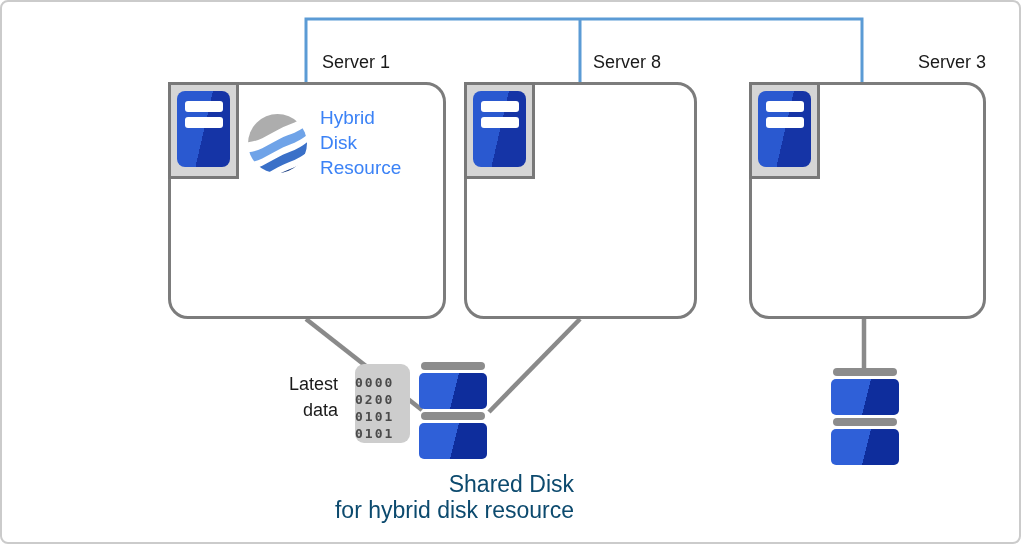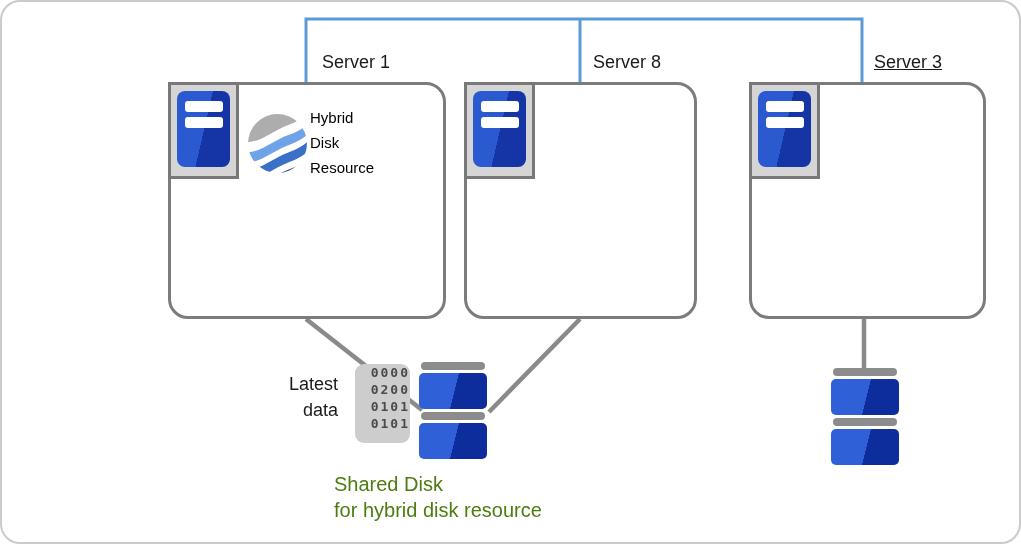--- a/index.html
+++ b/index.html
@@ -2,21 +2,21 @@
 <html><head>
 <meta charset="utf-8">
 <style>
   * { margin: 0; padding: 0; box-sizing: border-box; }
   html, body { background: #ffffff; font-family: "Liberation Sans", sans-serif; }
   .canvas {
     position: relative;
     width: 1021px; height: 544px;
     background: #ffffff;
     border: 2px solid #cbcbcb;
-    border-radius: 20px;
+    border-radius: 8px;
     overflow: hidden;
   }
   
   .lines { position: absolute; left: 0; top: 0; z-index: 1; }
 
   
   .group-box {
     position: absolute;
     top: 80px; height: 237px;
     background: #ffffff;
@@ -27,21 +27,21 @@
   .box1 { left: 166px; width: 278px; }
   .box2 { left: 462px; width: 233px; }
   .box3 { left: 747px; width: 237px; }
 
   
   .server-label {
     position: absolute; top: 50px;
     font-size: 18px; color: #1a1a1a;
     z-index: 5; white-space: nowrap;
   }
-  .sl1 { left: 320px; } .sl2 { left: 591px; } .sl3 { left: 872px; text-decoration: underline; }
+  .sl1 { left: 320px; } .sl2 { left: 591px; } .sl3 { left: 916px; }
 
   
   .server-icon {
     position: absolute; top: 80px;
     width: 71px; height: 97px;
     background: #d5d5d5;
     border: 3px solid #787878;
     z-index: 4;
   }
   .si1 { left: 166px; } .si2 { left: 462px; } .si3 { left: 747px; }
@@ -54,45 +54,45 @@
     position: absolute; left: 8px; width: 38px; height: 11px;
     background: #ffffff; border-radius: 3px;
   }
   .bar1 { top: 10px; } .bar2 { top: 26px; }
 
   
   .globe { position: absolute; left: 245px; top: 111px; z-index: 4; }
 
   
   .hybrid-text {
-    position: absolute; left: 308px; top: 103px;
-    font-size: 15px; line-height: 25px; color: #000000;
+    position: absolute; left: 318px; top: 103px;
+    font-size: 19px; line-height: 25px; color: #3b82f6;
     white-space: pre-line; z-index: 5;
   }
   .latest-text {
     position: absolute; left: 248px; top: 369px; width: 88px;
     font-size: 18px; line-height: 26px; color: #1a1a1a;
     text-align: right; white-space: pre-line; z-index: 5;
   }
   .caption {
     position: absolute; top: 469px; width: 240px;
-    font-size: 20px; line-height: 26px; color: #4d7c0f;
-    text-align: left; white-space: pre-line; z-index: 5;
+    font-size: 23px; line-height: 26px; color: #0c4a6e;
+    text-align: right; white-space: pre-line; z-index: 5;
   }
   .cap-shared { left: 332px; }
   .cap-hybrid { left: 744px; }
 
   
   .binary-card {
     position: absolute; left: 353px; top: 362px;
     width: 55px; height: 79px;
     background: #cdcdcd; border-radius: 9px;
     z-index: 3;
-    padding-top: 0;
-    text-align: right;
+    padding-top: 10px;
+    text-align: left;
   }
   .binary-row {
     display: block;
     font-family: "DejaVu Sans Mono", monospace;
     font-weight: bold; font-size: 13px; line-height: 17px;
     letter-spacing: 2px; color: #4a4a4a;
   }
 
   
   .disk { position: absolute; width: 68px; height: 97px; z-index: 3; }

